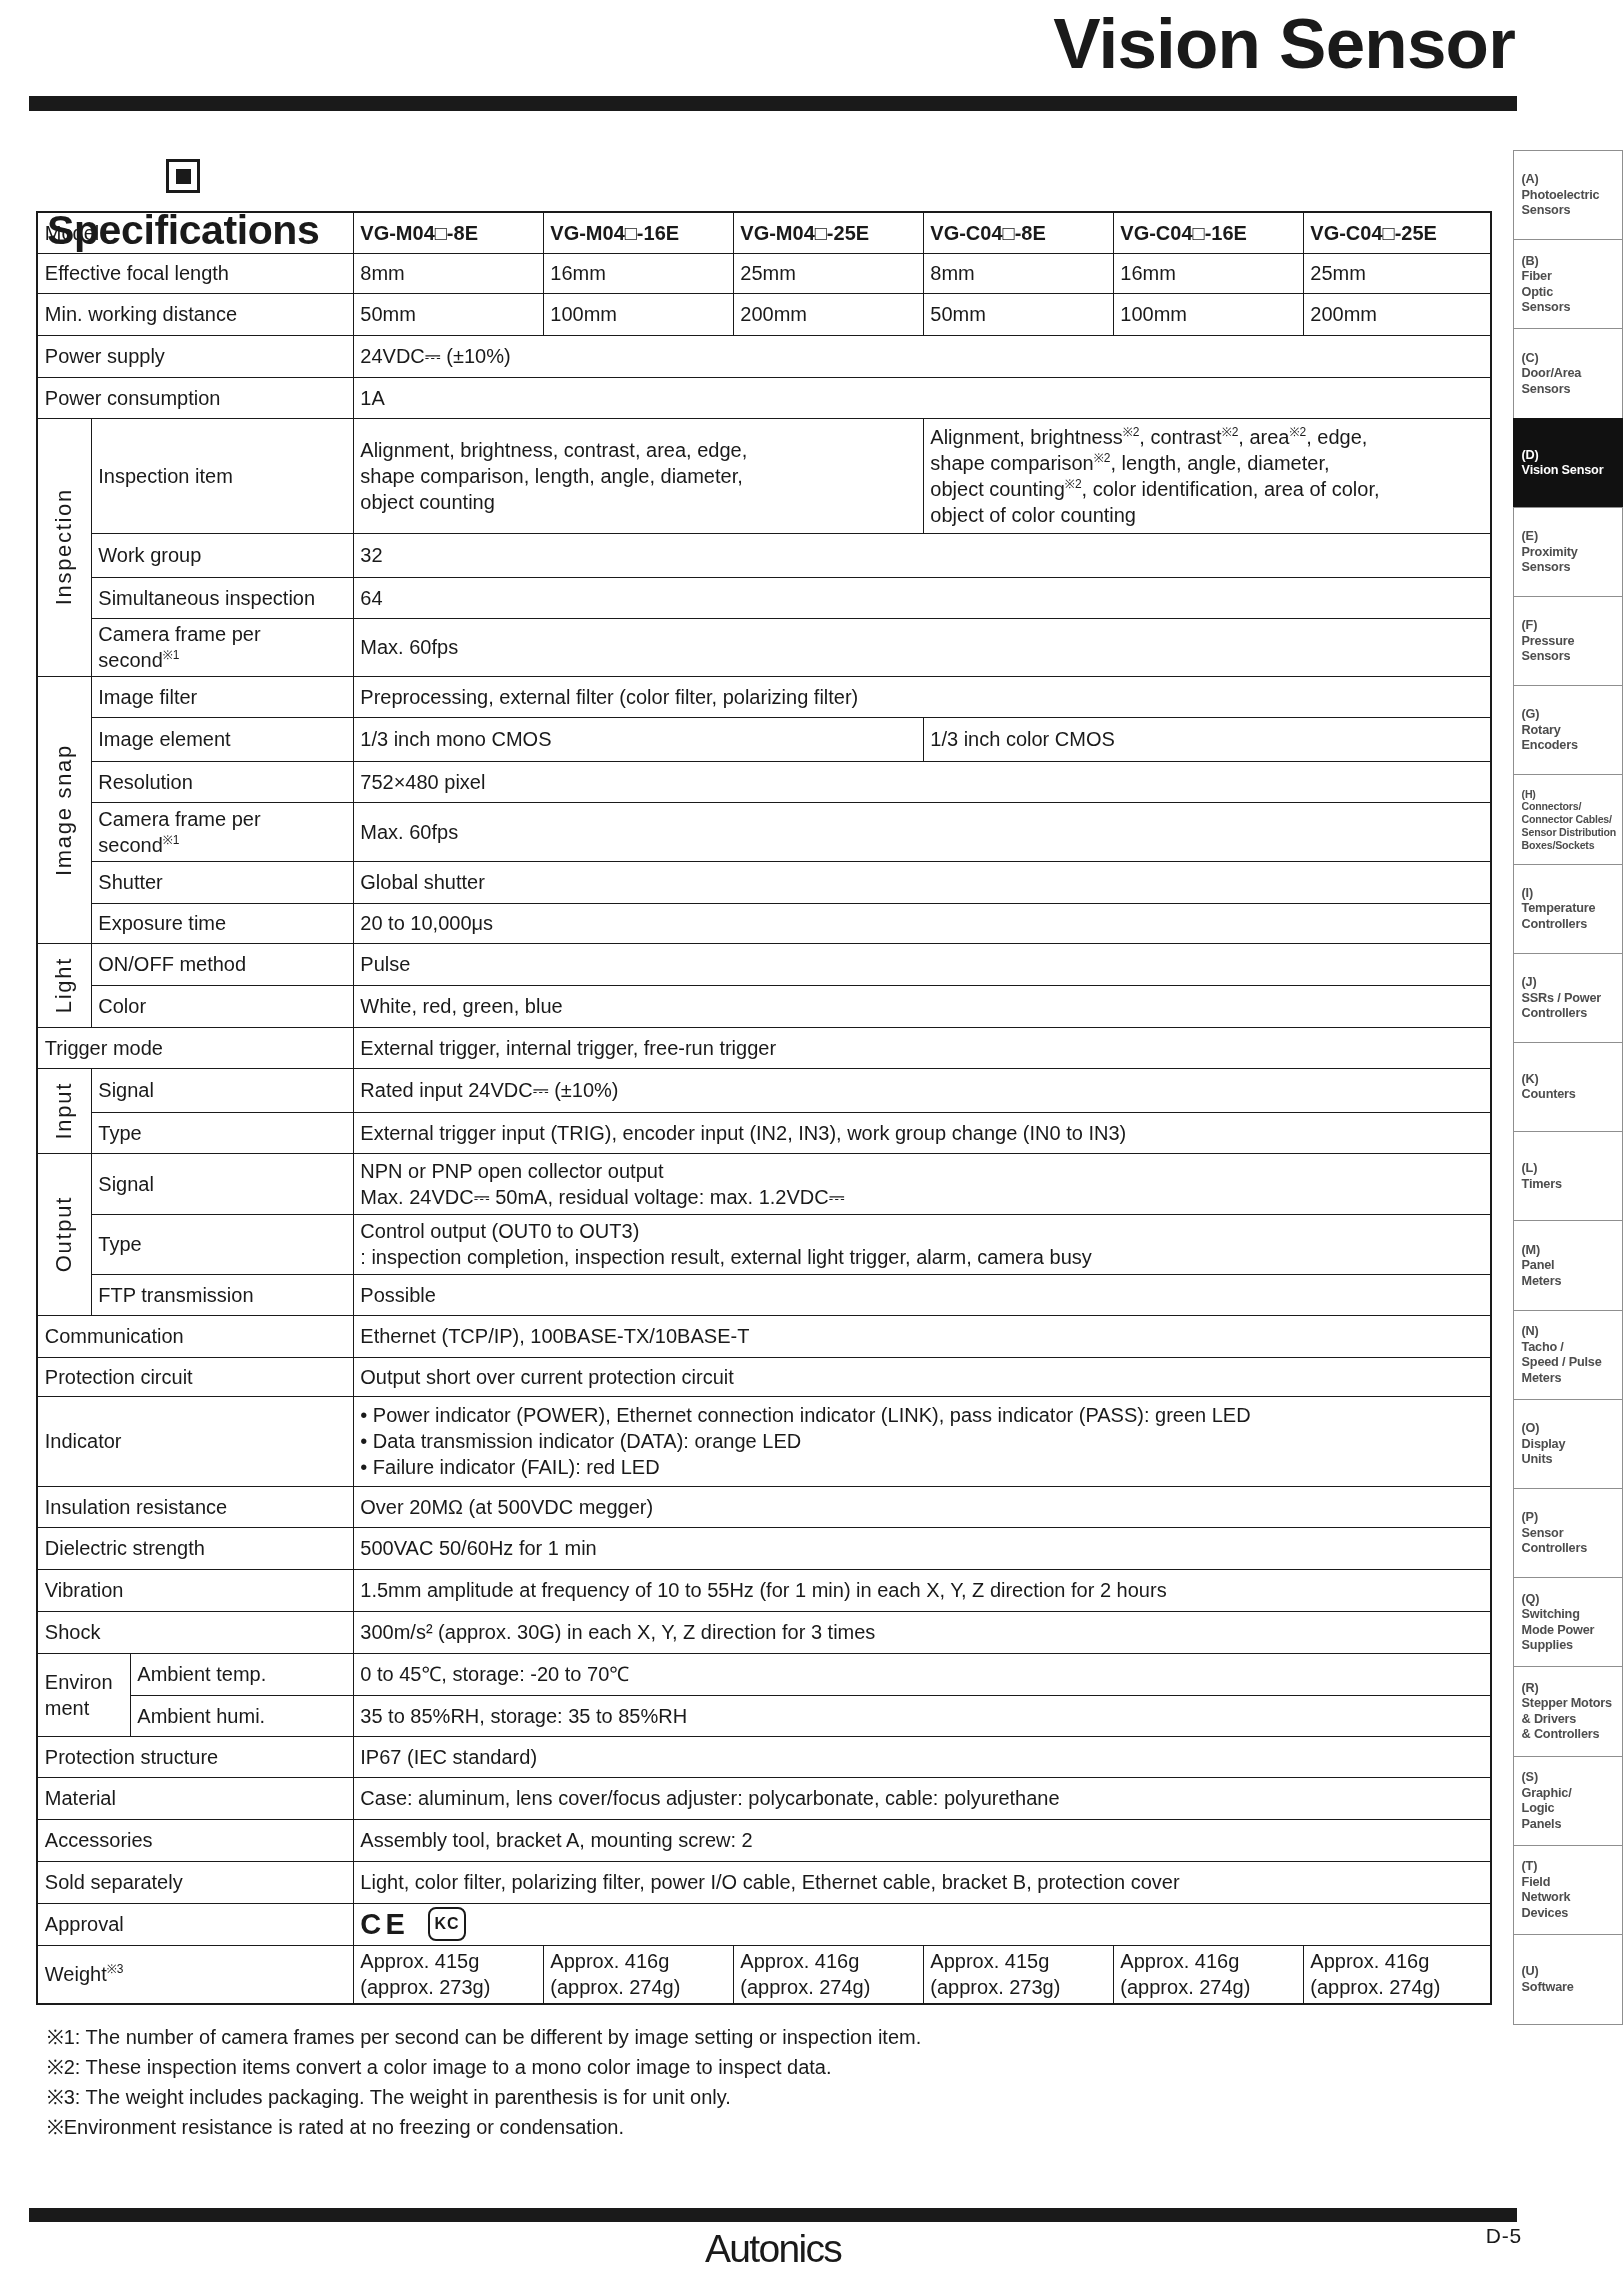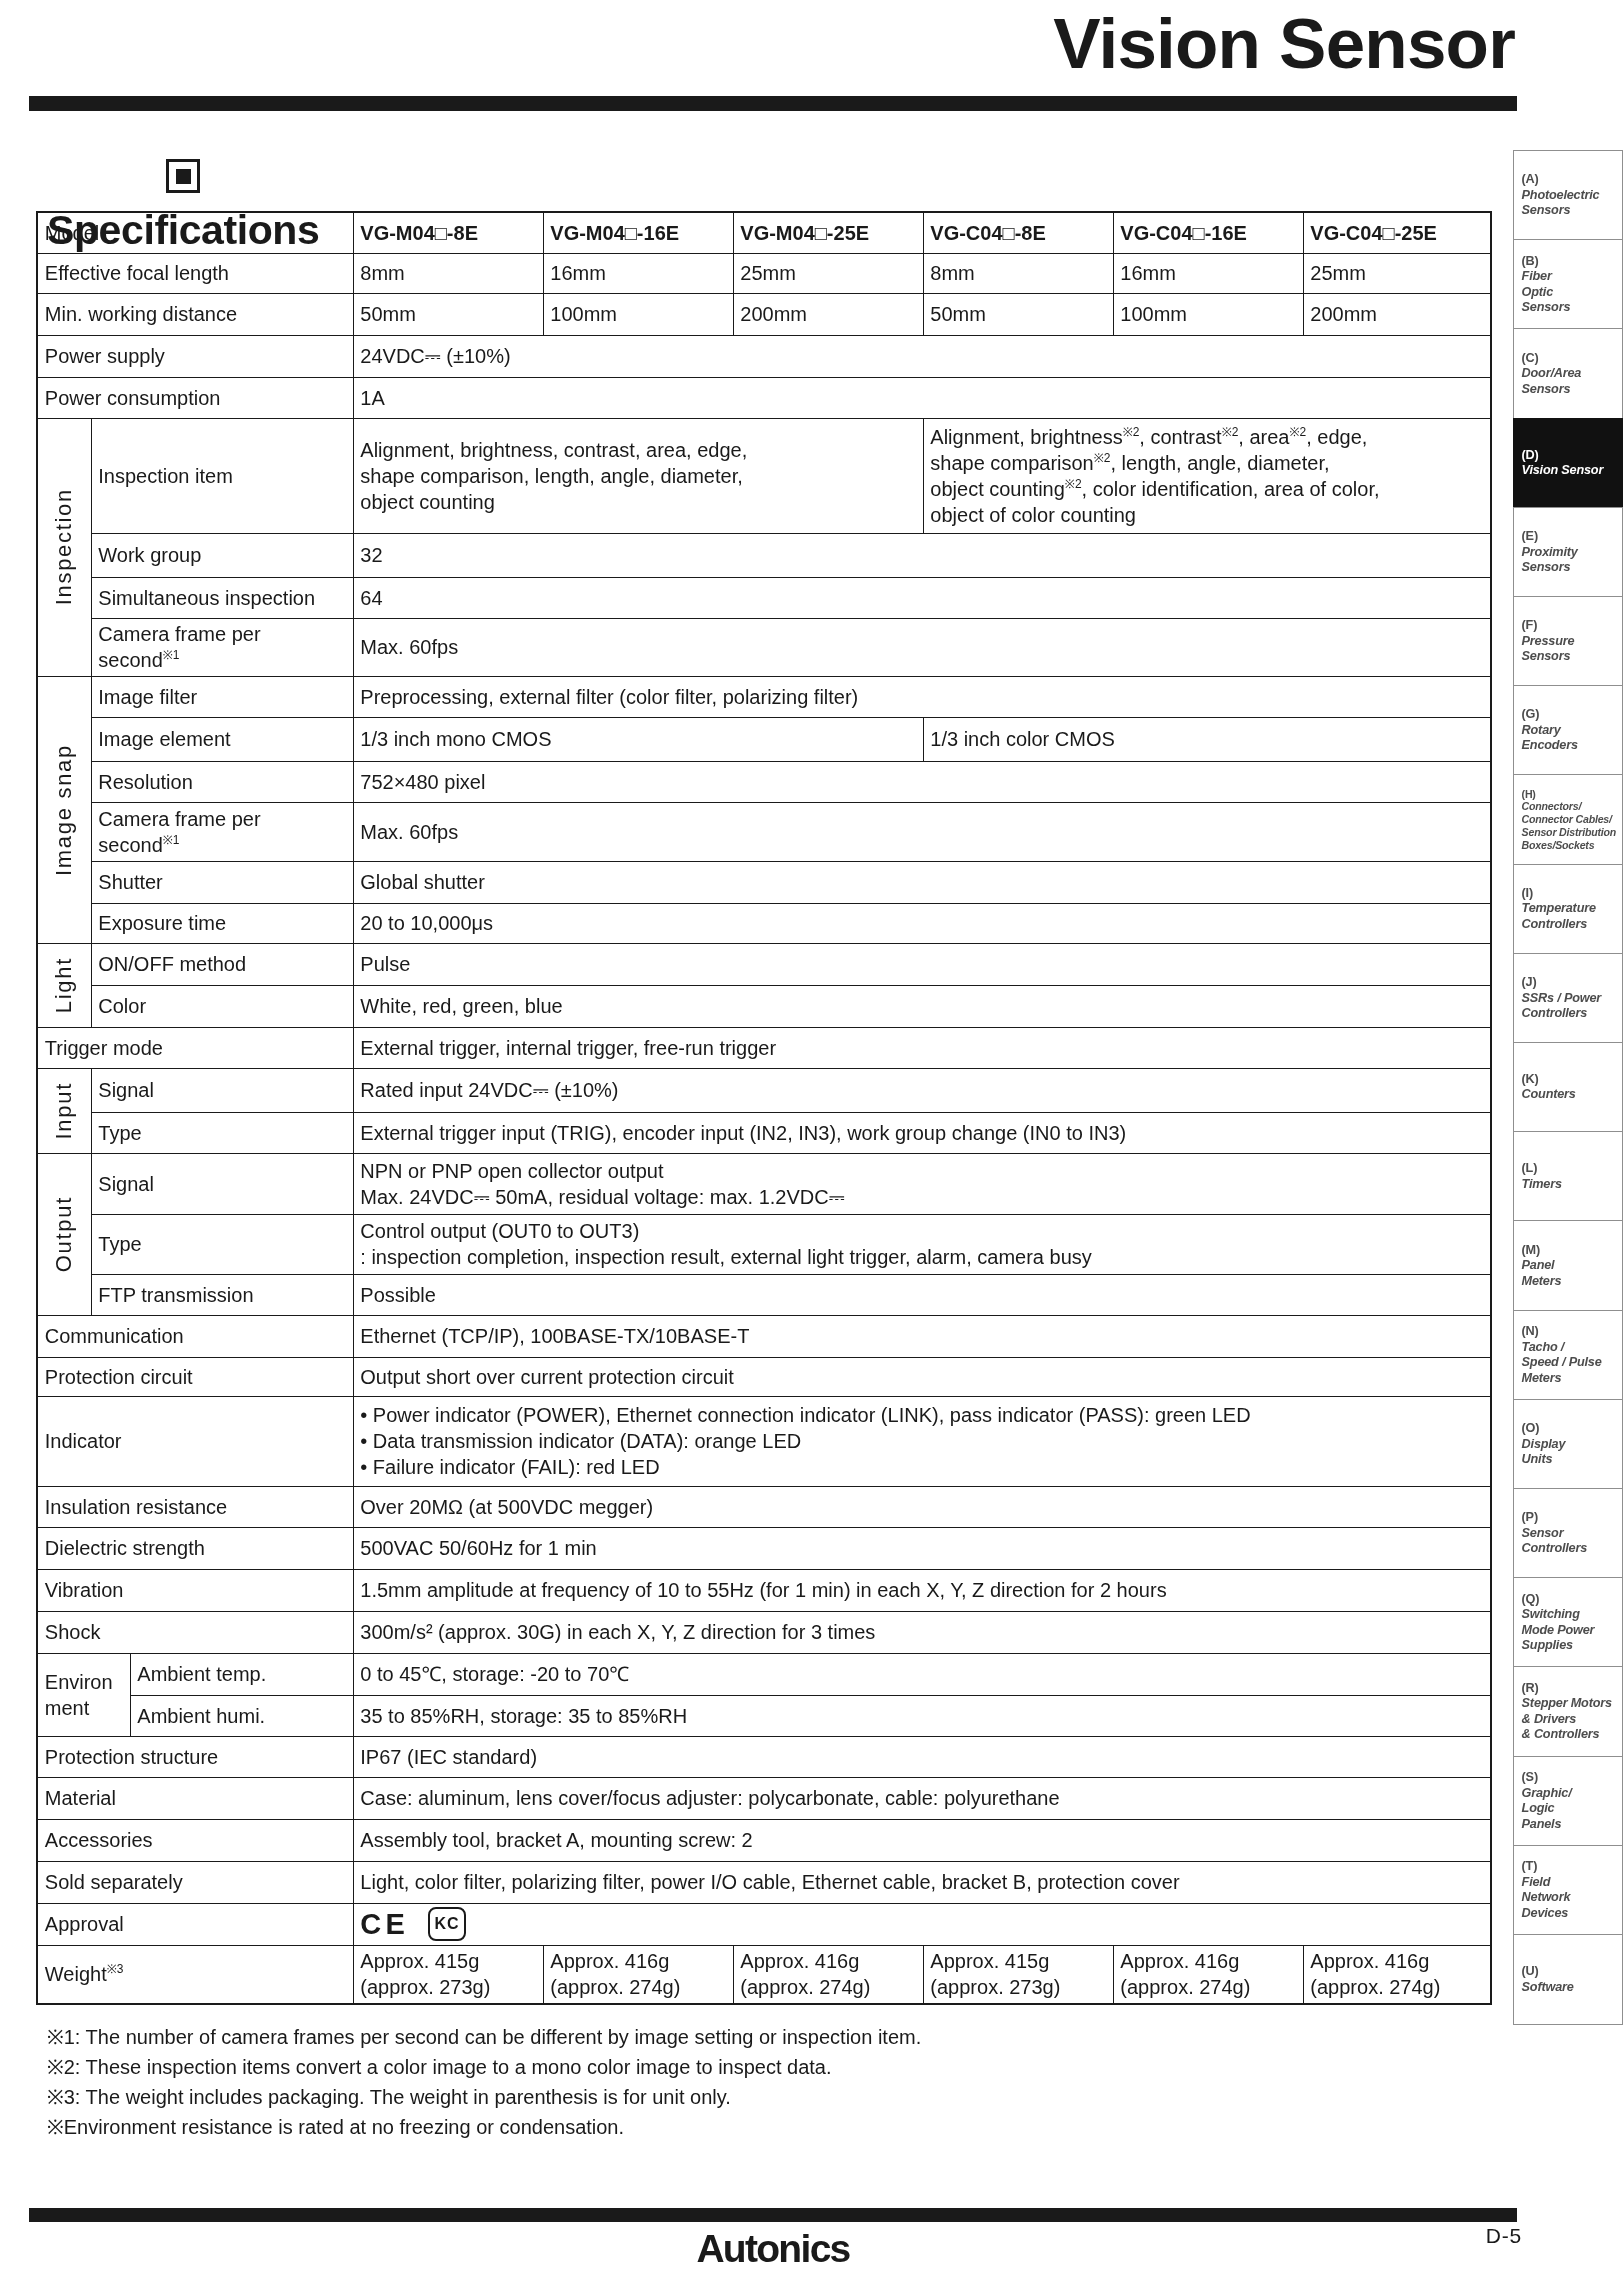--- a/index.html
+++ b/index.html
@@ -54,27 +54,27 @@
   }
   .sb-item{
     flex:1 1 0;box-sizing:border-box;border:1.7px solid #8f8f8f;margin-top:-1.7px;
     background:#ffffff;color:#4d4d4d;font-weight:bold;font-size:12.7px;line-height:1.22;
     display:flex;flex-direction:column;justify-content:center;
     padding:3.4px 1.7px 3.4px 7.6px;letter-spacing:-0.2px;
   }
   .sb-item:first-child{margin-top:0;}
   .sb-item.active{background:#111111;color:#ffffff;border-color:#111111;}
   .sb-item.small{font-size:10.6px;}
-  .sb-label{white-space:pre-line;font-style:italic;}
+  .sb-label{white-space:pre-line;}
 
   
   .bottom-rule{position:absolute;left:29px;top:2208px;width:1488px;height:14.4px;background:#1a1a1a;}
   .brand-logo{
     position:absolute;left:29px;top:2227px;width:1488px;text-align:center;
-    font-size:39px;font-weight:bold;letter-spacing:-1.7px;
+    font-size:39px;font-weight:normal;letter-spacing:-1.7px;
   }
   .page-number{position:absolute;right:101px;top:2224px;font-size:21px;letter-spacing:0.8px;}
 </style>
 </head>
 <body>
 
 <div class="page-title">Vision Sensor</div>
 <div class="top-rule"></div>
 
 <div class="section-head">

